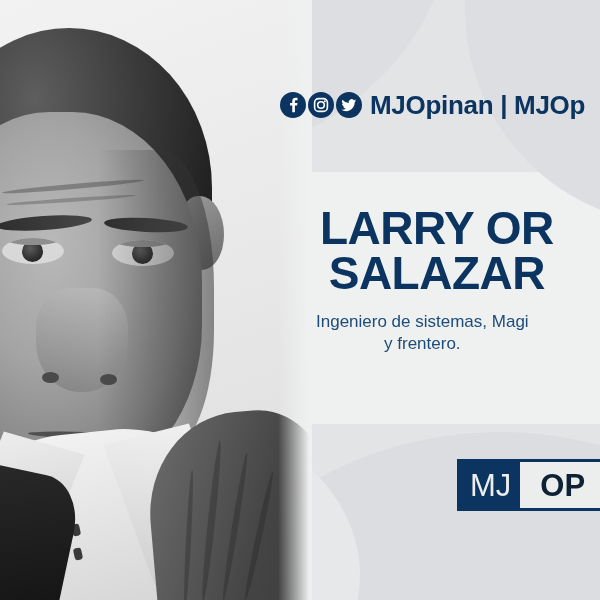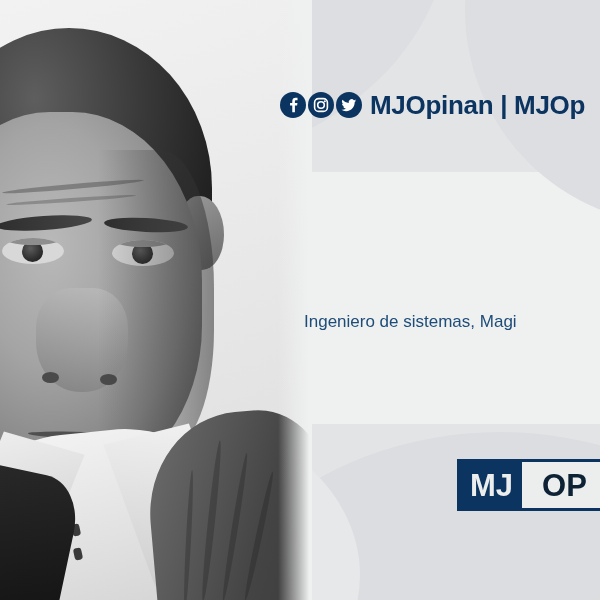--- a/index.html
+++ b/index.html
@@ -290,21 +290,21 @@
     font-size: 46px;
     font-weight: bold;
     color: #0b3460;
     line-height: 0.98;
     letter-spacing: -0.5px;
   }
 
   
   #bio-block {
     position: absolute;
-    left: 304px;
+    left: 316px;
     top: 311px;
     white-space: nowrap;
   }
   .bio-line {
     font-size: 17px;
     color: #1e4c78;
     line-height: 1.32;
   }
 
   
@@ -316,21 +316,21 @@
     display: flex;
     align-items: stretch;
     border: 3px solid #0b3460;
     background: #eceded;
     box-sizing: border-box;
   }
   #logo-mj {
     background: #0b3460;
     color: #eceded;
     font-size: 31px;
-    font-weight: bold;
+    font-weight: normal;
     letter-spacing: 0px;
     display: flex;
     align-items: center;
     padding: 0 9px 0 10px;
     line-height: 1;
   }
   #logo-op {
     color: #0d2235;
     font-size: 31px;
     font-weight: bold;
@@ -410,23 +410,28 @@
       </svg>
     </span>
     <span class="social-icon">
       <svg width="26" height="26" viewBox="0 0 26 26" aria-hidden="true">
         <path fill="#ffffff" d="M20.2 8.6c-.55.24-1.13.4-1.74.48.63-.38 1.1-.97 1.33-1.68-.59.35-1.24.6-1.93.73a3.03 3.03 0 0 0-5.17 2.77 8.6 8.6 0 0 1-6.25-3.17 3.03 3.03 0 0 0 .94 4.05c-.5-.02-.97-.15-1.38-.38v.04c0 1.47 1.04 2.7 2.43 2.97-.25.07-.52.1-.8.1-.2 0-.38-.02-.57-.05a3.04 3.04 0 0 0 2.83 2.1 6.08 6.08 0 0 1-4.49 1.26 8.58 8.58 0 0 0 4.65 1.36c5.58 0 8.63-4.62 8.63-8.63l-.01-.39a6.1 6.1 0 0 0 1.53-1.57z"></path>
       </svg>
     </span>
     <span id="handle-text">MJOpinan | MJOp</span>
   </div>
 
+  <div id="name-block">
+    <div class="name-line">LARRY OR</div>
+    <div class="name-line">SALAZAR</div>
+  </div>
 
   <div id="bio-block">
     <div class="bio-line">Ingeniero de sistemas, Magi</div>
+    <div class="bio-line">y frentero.</div>
   </div>
 
   <div id="logo">
     <span id="logo-mj">MJ</span>
     <span id="logo-op">OP</span>
   </div>
 
 </div>
 
 </body></html>

